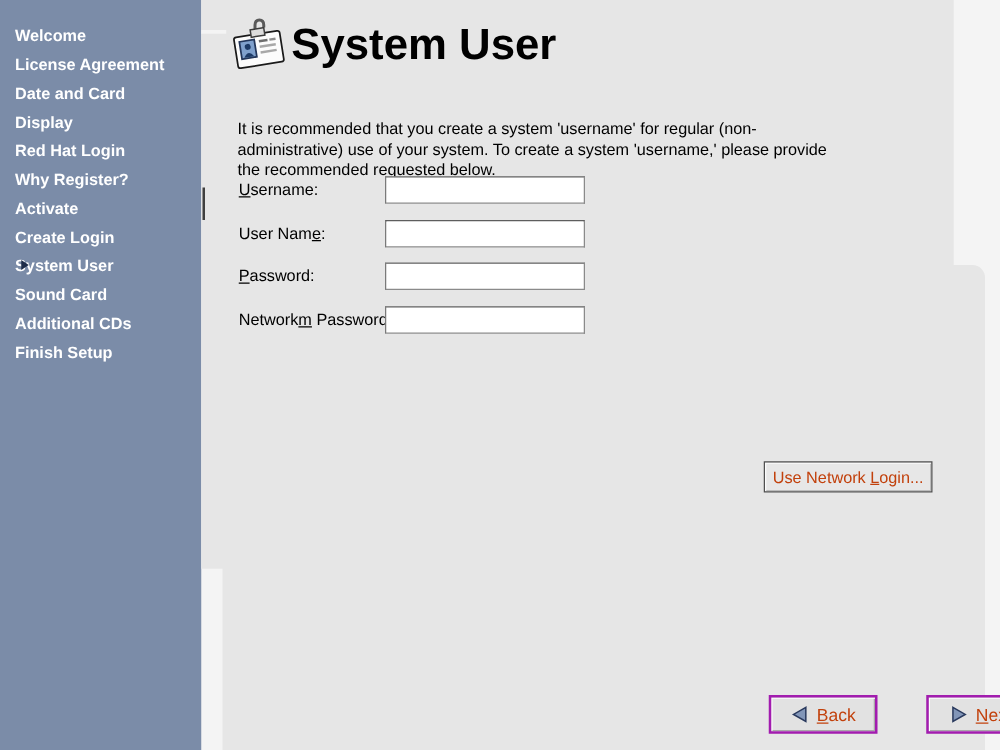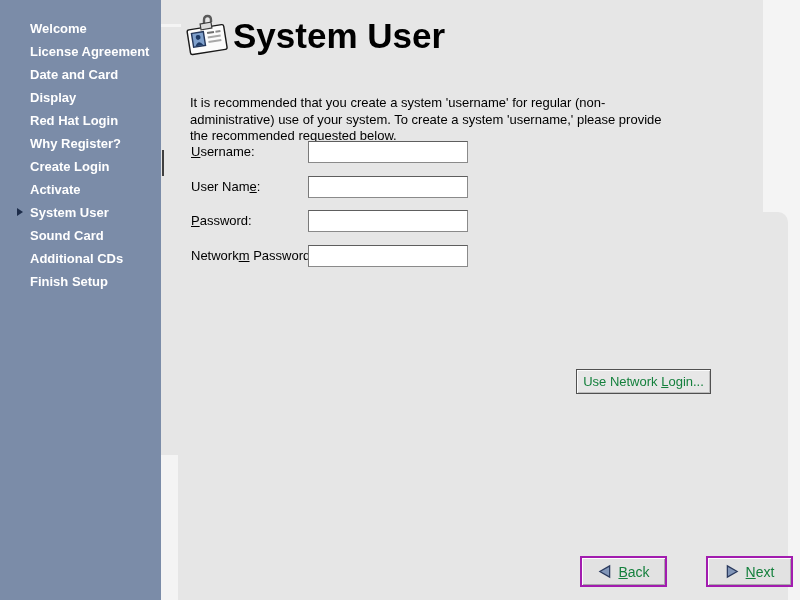--- a/index.html
+++ b/index.html
@@ -3,21 +3,21 @@
 <meta charset="utf-8">
 <style>
   html,body{margin:0;padding:0;background:#f4f4f4;}
   .stage{
     position:relative;width:800px;height:600px;overflow:hidden;
     background:#f4f4f4;font-family:"Liberation Sans",sans-serif;color:#000;
   }
   
   .sidebar{position:absolute;left:0;top:0;width:161px;height:600px;background:#7b8ca8;}
   .side-list{position:absolute;left:0;top:17px;width:161px;}
-  .side-item{position:relative;height:23px;line-height:23px;padding-left:30px;
+  .side-item{position:relative;height:23px;line-height:23px;padding-left:12px;
     color:#ffffff;font-weight:bold;font-size:13px;white-space:nowrap;cursor:default;}
   .active-arrow{position:absolute;left:17px;top:7px;width:0;height:0;
     border-left:6px solid #1d2c49;border-top:4px solid transparent;border-bottom:4px solid transparent;}
   
   .panel-top{position:absolute;left:161px;top:0;width:602px;height:455px;background:#e6e6e6;}
   .panel-bottom{position:absolute;left:178px;top:212px;width:610px;height:388px;
     background:#e6e6e6;border-top-right-radius:10px;}
   .deco-dash{position:absolute;left:161px;top:24px;width:20px;height:3px;background:#f4f4f4;}
   .deco-tick{position:absolute;left:162px;top:150px;width:2px;height:26px;background:#3f3f3f;}
   
@@ -28,21 +28,21 @@
   .intro{position:absolute;left:190px;top:70px;width:520px;font-size:13px;line-height:16.5px;margin-top:25px;}
   .network-text{position:absolute;left:190px;top:326px;width:520px;font-size:13px;line-height:17px;}
   
   .field-row{position:absolute;left:191px;height:22px;}
   .field-row label{display:inline-block;font-size:13px;line-height:22px;}
   .entry{position:absolute;left:117px;top:0;width:160px;height:22px;box-sizing:border-box;
     background:#ffffff;border:1px solid #8a8a8a;border-top-color:#5e5e5e;border-left-color:#7a7a7a;
     font:13px "Liberation Sans",sans-serif;padding:1px 3px;outline:none;}
   .mn{text-decoration:underline;}
   
-  button{font:13px "Liberation Sans",sans-serif;color:#15803d;cursor:default;}
+  button{font:13px "Liberation Sans",sans-serif;color:#c2410c;cursor:default;margin-left:35px;}
   .net-btn{position:absolute;left:576px;top:369px;width:135px;height:25px;
     background:#e7e7e7;border:1px solid #505050;
     box-shadow:inset 1px 1px 0 #fbfbfb, inset -1px -1px 0 #bcbcbc;
     text-align:center;padding:0;}
   .nav-btn{position:absolute;top:556px;width:87px;height:31px;
     background:#e2e2e2;border:2px solid #a21caf;
     box-shadow:inset 1px 1px 0 #fdfdfd, inset -1px -1px 0 #a8a8a8;
     display:flex;align-items:center;justify-content:center;gap:6px;font-size:14px;padding:0;}
   .nav-btn.back{left:580px;}
   .nav-btn.next{left:706px;}
@@ -54,22 +54,22 @@
 <div class="stage">
 
   <div class="sidebar">
     <div class="side-list">
       <div class="side-item"><span>Welcome</span></div>
       <div class="side-item"><span>License Agreement</span></div>
       <div class="side-item"><span>Date and Card</span></div>
       <div class="side-item"><span>Display</span></div>
       <div class="side-item"><span>Red Hat Login</span></div>
       <div class="side-item"><span>Why Register?</span></div>
+      <div class="side-item"><span>Activate</span></div>
       <div class="side-item"><span>Create Login</span></div>
-      <div class="side-item"><span>Activate</span></div>
       <div class="side-item">
         <span class="active-arrow"></span>
         <span>System User</span>
       </div>
       <div class="side-item"><span>Sound Card</span></div>
       <div class="side-item"><span>Additional CDs</span></div>
       <div class="side-item"><span>Finish Setup</span></div>
     </div>
   </div>
 

